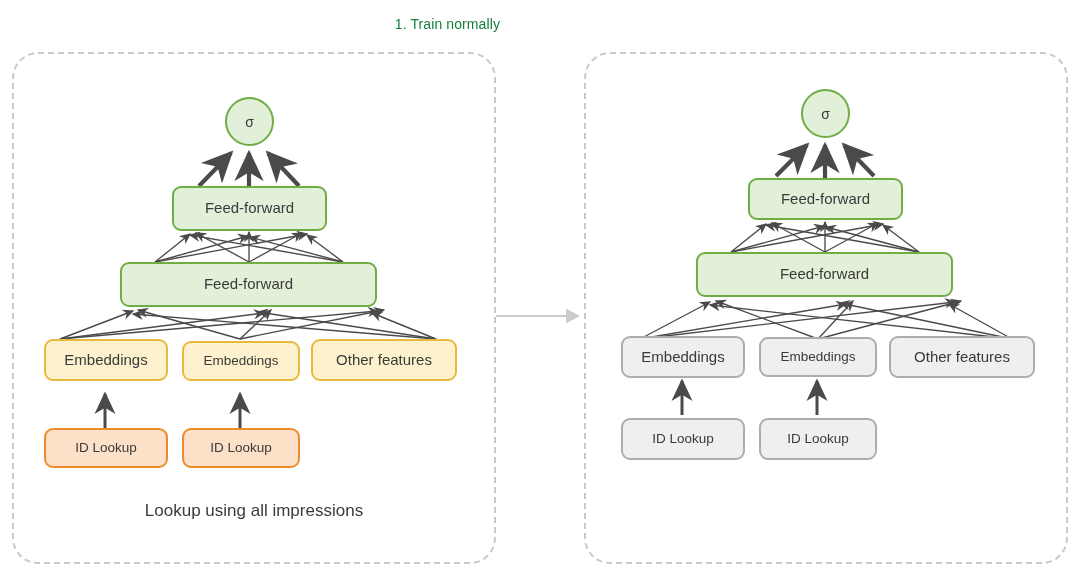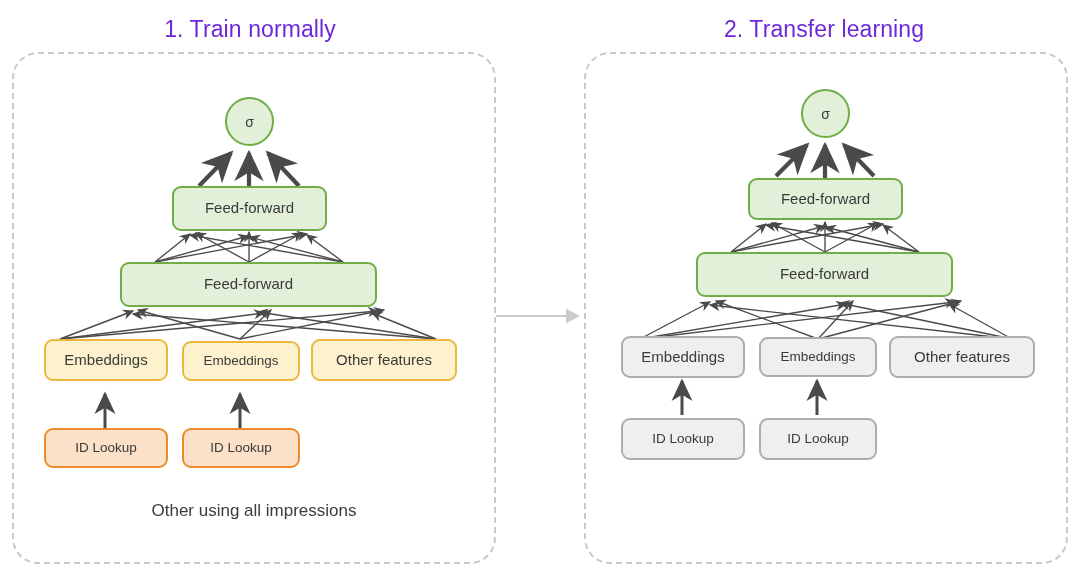--- a/index.html
+++ b/index.html
@@ -14,23 +14,23 @@
     font-family: "Liberation Sans", sans-serif;
     color: #3c3c3c;
   }
   #stage {
     position: relative;
     width: 1080px;
     height: 581px;
   }
   .panel-title {
     position: absolute;
-    text-align: center;
-    font-size: 23px;
-    color: #6d28d9;
+    text-align: right;
+    font-size: 14px;
+    color: #15803d;
     letter-spacing: 0.1px;
     white-space: nowrap;
   }
   .panel-frame {
     position: absolute;
     border: 2px dashed #c9c9c9;
     border-radius: 26px;
     box-sizing: border-box;
     background: transparent;
   }
@@ -200,23 +200,22 @@
   <div class="node node-yellow" style="left:44px; top:339px; width:124px; height:42px;">Embeddings</div>
 
   <div class="node node-yellow small" style="left:182px; top:341px; width:118px; height:40px;">Embeddings</div>
 
   <div class="node node-yellow" style="left:311px; top:339px; width:146px; height:42px;">Other features</div>
 
   <div class="node node-orange small" style="left:44px; top:428px; width:124px; height:40px;">ID Lookup</div>
 
   <div class="node node-orange small" style="left:182px; top:428px; width:118px; height:40px;">ID Lookup</div>
 
-  <div class="caption" style="left:12px; top:500px; width:484px;">Other using all impressions</div>
-
-  <div class="panel-title" style="left:580px; top:16px; width:488px;">2. Transfer learning</div>
+  <div class="caption" style="left:12px; top:500px; width:484px;">Lookup using all impressions</div>
+
 
   <div class="panel-frame" style="left:584px; top:52px; width:484px; height:512px;"></div>
 
   <div class="sigma" style="left:801px; top:89px; width:49px; height:49px;">σ</div>
 
   <div class="node node-green" style="left:748px; top:178px; width:155px; height:42px;">Feed-forward</div>
 
   <div class="node node-green" style="left:696px; top:252px; width:257px; height:45px;">Feed-forward</div>
 
   <div class="node node-gray" style="left:621px; top:336px; width:124px; height:42px;">Embeddings</div>

